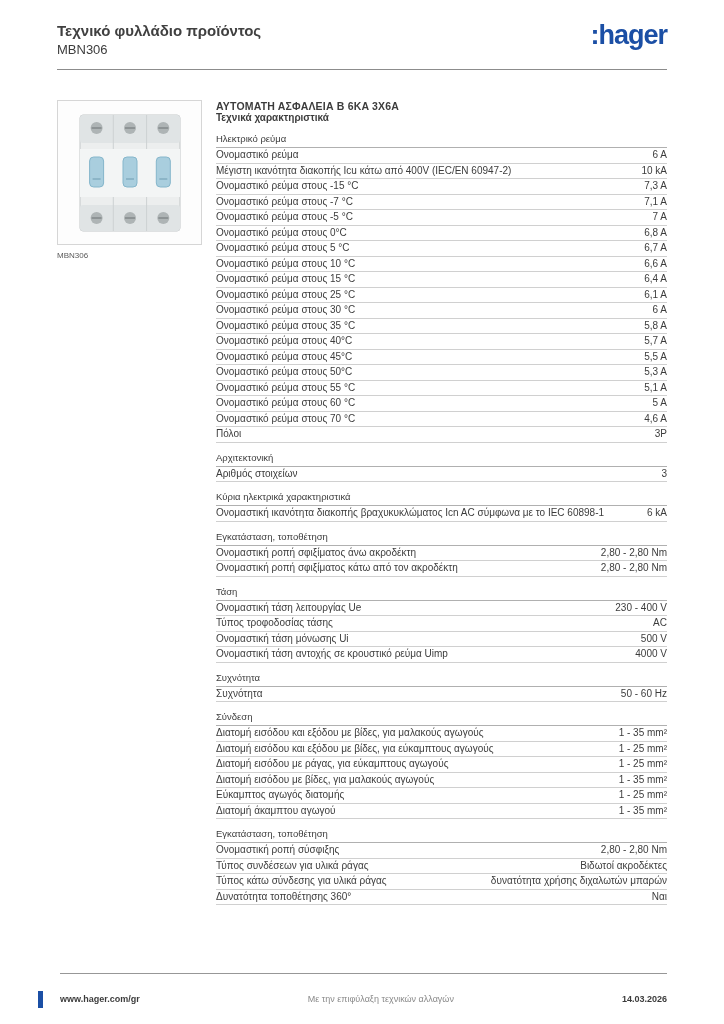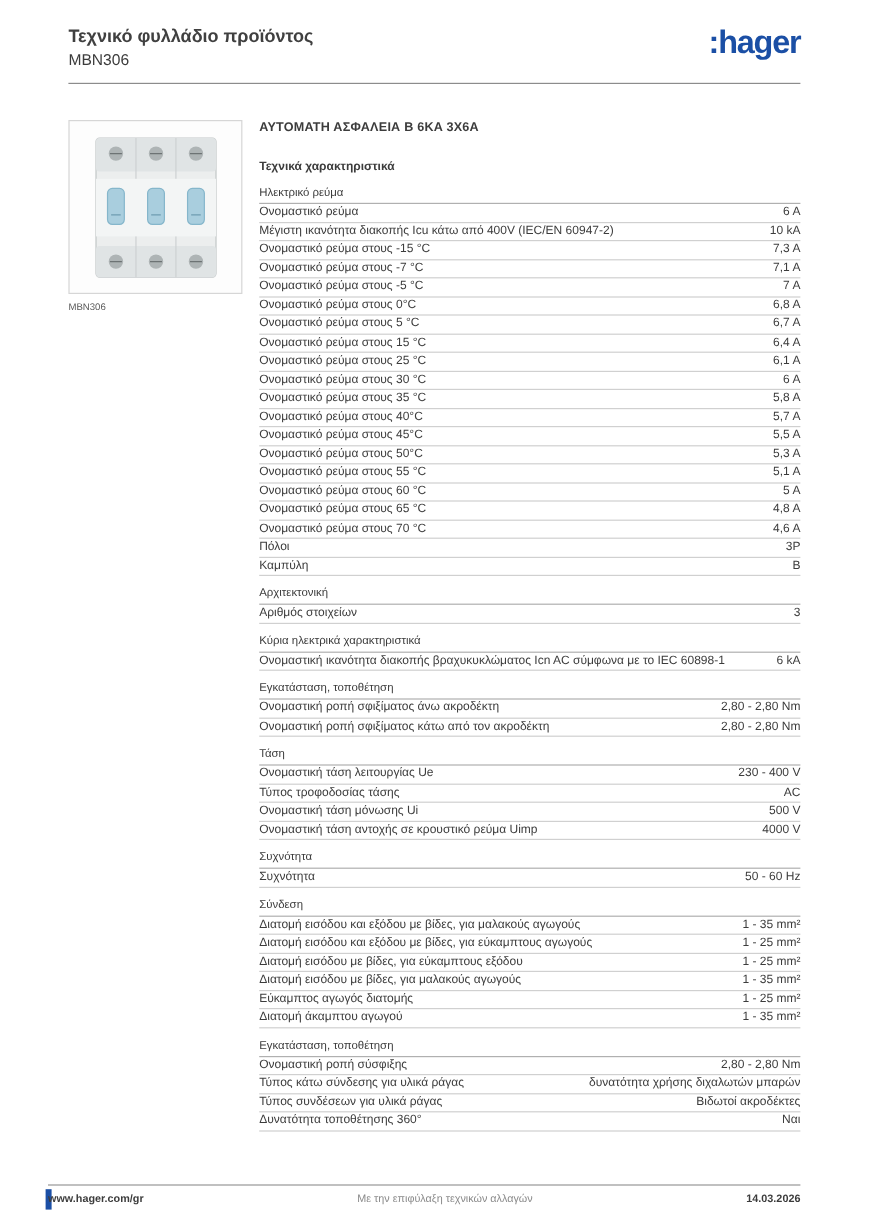--- a/index.html
+++ b/index.html
@@ -26,43 +26,43 @@
   .left-col { width: 145px; flex-shrink: 0; }
   .image-box {
     width: 145px; height: 145px;
     border: 1px solid #d6d6d6;
     display: flex; align-items: center; justify-content: center;
     background: #fdfdfd;
   }
   .image-caption { font-size: 8px; color: #5a5a5a; margin-top: 6px; }
 
   .right-col { flex: 1; min-width: 0; }
-  .product-heading { font-size: 10.5px; font-weight: bold; letter-spacing: 0.2px; margin-bottom: 22px; }
+  .product-heading { font-size: 10.5px; font-weight: bold; letter-spacing: 0.2px; }
   .tech-heading { font-size: 10px; font-weight: bold; margin-bottom: 10px; }
 
   
   .section-title {
     font-size: 9.5px; font-weight: normal;
     margin-top: 9px; padding-bottom: 3px;
     border-bottom: 1px solid #b0b0b0;
   }
   .spec-row {
     display: flex; justify-content: space-between; gap: 12px;
     font-size: 10px; line-height: 10.5px;
     padding: 2px 0;
     border-bottom: 1px solid #d0d0d0;
   }
   .spec-label { color: #3c3c3c; }
   .spec-value { white-space: nowrap; text-align: right; color: #3c3c3c; }
 
   
   .footer {
-    position: absolute; left: 40px; right: 57px; bottom: 20px;
+    position: absolute; left: 60px; right: 57px; bottom: 20px;
     border-top: 1px solid #979797;
-    padding-top: 6px;
+    padding-top: 20px;
     display: flex; justify-content: space-between; align-items: baseline;
     font-size: 9px;
   }
   .footer-url { font-weight: bold; color: #3c3c3c; text-decoration: none; }
   .footer-note { color: #8a8a8a; }
   .footer-date { font-weight: bold; color: #3c3c3c; }
   .brand-bar {
     position: absolute; left: 38px; bottom: 16px;
     width: 5px; height: 17px; background: var(--brand);
   }
@@ -143,20 +143,24 @@
             </div>
             <div class="spec-row">
               <div class="spec-label">Ονομαστικό ρεύμα στους 0°C</div>
               <div class="spec-value">6,8 A</div>
             </div>
             <div class="spec-row">
               <div class="spec-label">Ονομαστικό ρεύμα στους 5 °C</div>
               <div class="spec-value">6,7 A</div>
             </div>
             <div class="spec-row">
+              <div class="spec-label">Ονομαστικό ρεύμα στους 10 °C</div>
+              <div class="spec-value">6,6 A</div>
+            </div>
+            <div class="spec-row">
               <div class="spec-label">Ονομαστικό ρεύμα στους 15 °C</div>
               <div class="spec-value">6,4 A</div>
             </div>
             <div class="spec-row">
               <div class="spec-label">Ονομαστικό ρεύμα στους 25 °C</div>
               <div class="spec-value">6,1 A</div>
             </div>
             <div class="spec-row">
               <div class="spec-label">Ονομαστικό ρεύμα στους 30 °C</div>
               <div class="spec-value">6 A</div>
@@ -179,37 +183,29 @@
             </div>
             <div class="spec-row">
               <div class="spec-label">Ονομαστικό ρεύμα στους 55 °C</div>
               <div class="spec-value">5,1 A</div>
             </div>
             <div class="spec-row">
               <div class="spec-label">Ονομαστικό ρεύμα στους 60 °C</div>
               <div class="spec-value">5 A</div>
             </div>
             <div class="spec-row">
-              <div class="spec-label">Ονομαστικό ρεύμα στους 65 °C</div>
-              <div class="spec-value">4,8 A</div>
-            </div>
-            <div class="spec-row">
               <div class="spec-label">Ονομαστικό ρεύμα στους 70 °C</div>
               <div class="spec-value">4,6 A</div>
             </div>
           </div>
           <div class="section">
             <div class="spec-row">
               <div class="spec-label">Πόλοι</div>
               <div class="spec-value">3P</div>
             </div>
-            <div class="spec-row">
-              <div class="spec-label">Καμπύλη</div>
-              <div class="spec-value">B</div>
-            </div>
           </div>
           <div class="section">
             <div class="section-title">Αρχιτεκτονική</div>
             <div class="spec-row">
               <div class="spec-label">Αριθμός στοιχείων</div>
               <div class="spec-value">3</div>
             </div>
           </div>
           <div class="section">
             <div class="section-title">Κύρια ηλεκτρικά χαρακτηριστικά</div>
@@ -259,21 +255,21 @@
             <div class="section-title">Σύνδεση</div>
             <div class="spec-row">
               <div class="spec-label">Διατομή εισόδου και εξόδου με βίδες, για μαλακούς αγωγούς</div>
               <div class="spec-value">1 - 35 mm²</div>
             </div>
             <div class="spec-row">
               <div class="spec-label">Διατομή εισόδου και εξόδου με βίδες, για εύκαμπτους αγωγούς</div>
               <div class="spec-value">1 - 25 mm²</div>
             </div>
             <div class="spec-row">
-              <div class="spec-label">Διατομή εισόδου με βίδες, για εύκαμπτους εξόδου</div>
+              <div class="spec-label">Διατομή εισόδου με ράγας, για εύκαμπτους αγωγούς</div>
               <div class="spec-value">1 - 25 mm²</div>
             </div>
             <div class="spec-row">
               <div class="spec-label">Διατομή εισόδου με βίδες, για μαλακούς αγωγούς</div>
               <div class="spec-value">1 - 35 mm²</div>
             </div>
             <div class="spec-row">
               <div class="spec-label">Εύκαμπτος αγωγός διατομής</div>
               <div class="spec-value">1 - 25 mm²</div>
             </div>
@@ -282,26 +278,26 @@
               <div class="spec-value">1 - 35 mm²</div>
             </div>
           </div>
           <div class="section">
             <div class="section-title">Εγκατάσταση, τοποθέτηση</div>
             <div class="spec-row">
               <div class="spec-label">Ονομαστική ροπή σύσφιξης</div>
               <div class="spec-value">2,80 - 2,80 Nm</div>
             </div>
             <div class="spec-row">
+              <div class="spec-label">Τύπος συνδέσεων για υλικά ράγας</div>
+              <div class="spec-value">Βιδωτοί ακροδέκτες</div>
+            </div>
+            <div class="spec-row">
               <div class="spec-label">Τύπος κάτω σύνδεσης για υλικά ράγας</div>
               <div class="spec-value">δυνατότητα χρήσης διχαλωτών μπαρών</div>
-            </div>
-            <div class="spec-row">
-              <div class="spec-label">Τύπος συνδέσεων για υλικά ράγας</div>
-              <div class="spec-value">Βιδωτοί ακροδέκτες</div>
             </div>
             <div class="spec-row">
               <div class="spec-label">Δυνατότητα τοποθέτησης 360°</div>
               <div class="spec-value">Ναι</div>
             </div>
           </div>
         </div>
     </div>
 
   </div>

